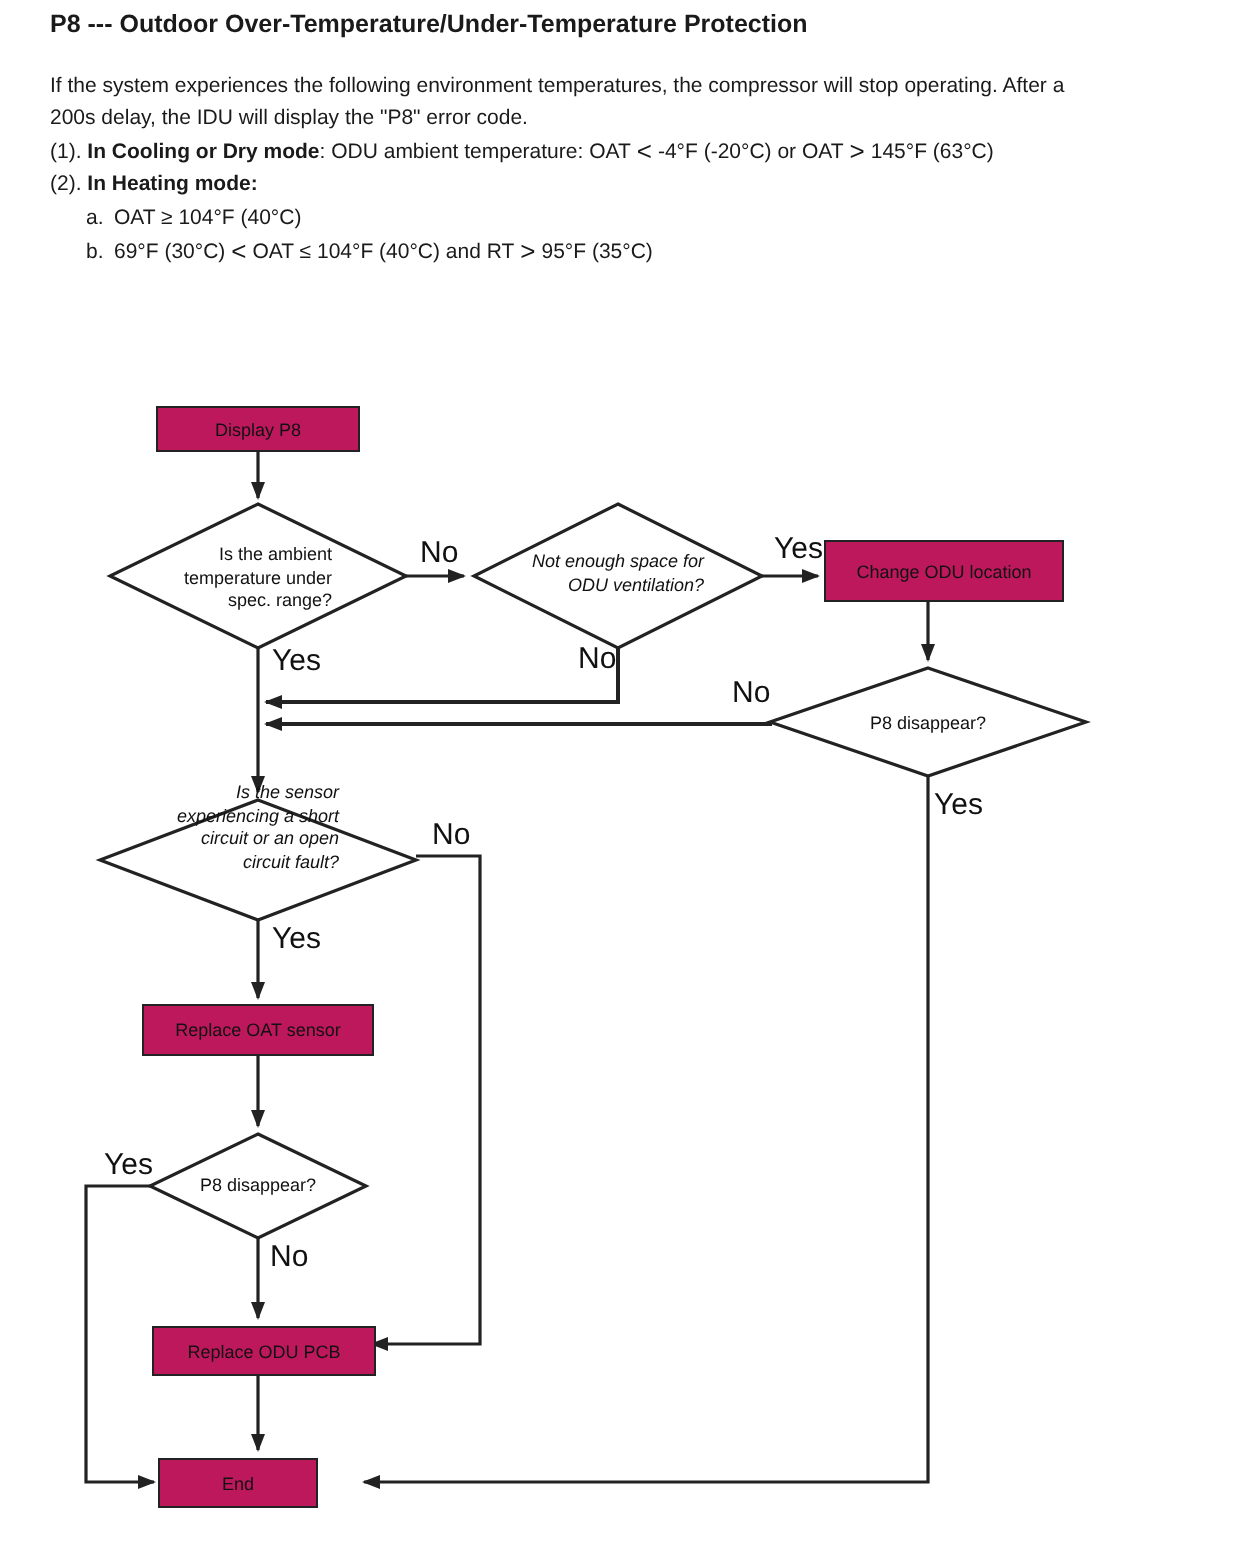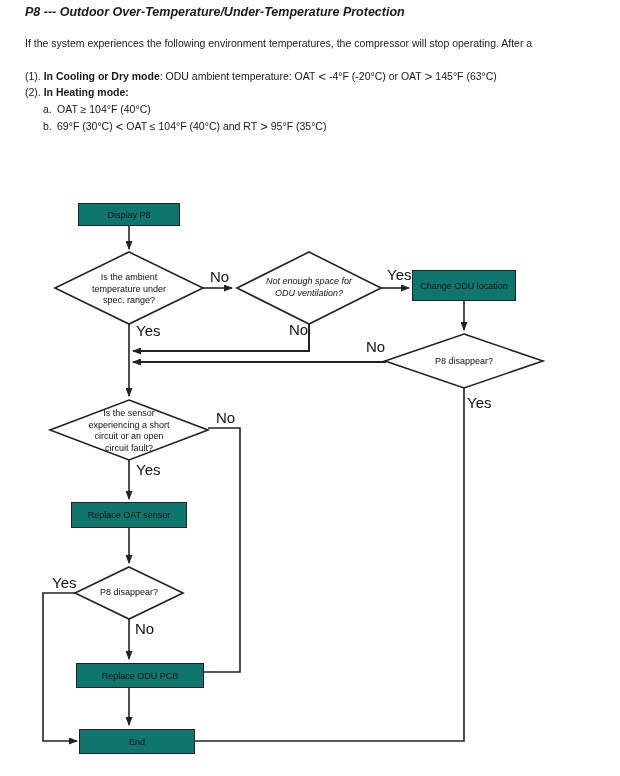--- a/index.html
+++ b/index.html
@@ -1,47 +1,47 @@
 <!DOCTYPE html>
 <html><head>
 <meta charset="utf-8">
 <style>
   * { margin:0; padding:0; box-sizing:border-box; }
   html,body { background:#ffffff; }
   body { font-family:"Liberation Sans", sans-serif; color:#1a1a1a; }
   .page { position:relative; width:620px; height:776px; background:#fff; overflow:hidden; }
 
   
-  .doc-title { position:absolute; left:25px; top:5px; font-size:12.5px; font-weight:bold; line-height:15px; white-space:nowrap;font-style:italic; }
+  .doc-title { position:absolute; left:25px; top:5px; font-size:12.5px; font-weight:bold; line-height:15px; white-space:nowrap; }
   .body-line { position:absolute; left:25px; font-size:10.5px; line-height:14px; white-space:nowrap; }
   .l1 { top:36px; } .l2 { top:52px; } .l3 { top:69px; } .l4 { top:85px; }
   .sub-line { position:absolute; left:43px; font-size:10.5px; line-height:14px; white-space:nowrap; }
   .sa { top:102px; } .sb { top:119px; }
   .sub-marker { display:inline-block; width:14px; }
   .b { font-weight:bold;margin-top:18px; }
   .ineq { font-size:13px; margin:0 3px; vertical-align:-1px; }
 
   
   svg.fc { position:absolute; left:0; top:0; z-index:1; }
-  .node-box { position:absolute; z-index:2; background:#0f766e; border:1.7px solid #222;
+  .node-box { position:absolute; z-index:2; background:#be185d; border:1.7px solid #222;
               display:flex; align-items:center; justify-content:center;
               font-size:9px; color:#111; text-align:center; line-height:10px; }
   #nb-display   { left:78px;  top:203px; width:102px; height:23px; }
-  #nb-changeodu { left:412px; top:270px; width:104px; height:31px; }
+  #nb-changeodu { left:412px; top:270px; width:120px; height:31px; }
   #nb-oat       { left:71px;  top:502px; width:116px; height:26px; }
-  #nb-pcb       { left:76px;  top:663px; width:128px; height:25px; }
-  #nb-end       { left:79px;  top:729px; width:116px; height:25px; }
+  #nb-pcb       { left:76px;  top:663px; width:112px; height:25px; }
+  #nb-end       { left:79px;  top:729px; width:80px; height:25px; }
 
   .diamond-label { position:absolute; z-index:2; transform:translate(-50%,-50%);
-                   font-size:9px; line-height:11.5px; color:#111; text-align:center;
+                   font-size:9px; line-height:11.5px; color:#111; text-align:right;
                    white-space:pre-line; }
   #dl-ambient     { left:129px; top:289px; }
   #dl-ventilation { left:309px; top:287px;font-style:italic; }
   #dl-p8right     { left:464px; top:362px; }
-  #dl-sensor      { left:129px; top:431px; }
+  #dl-sensor      { left:129px; top:414px;font-style:italic; }
   #dl-p8left      { left:129px; top:593px; }
 
   .edge-label { position:absolute; z-index:3; font-size:15px; line-height:11px; color:#111; }
   #el-ambient-no      { left:210px; top:271px; }
   #el-ambient-yes     { left:136px; top:325px; }
   #el-ventilation-yes { left:387px; top:269px; }
   #el-ventilation-no  { left:289px; top:324px; }
   #el-p8right-no      { left:366px; top:341px; }
   #el-p8right-yes     { left:467px; top:397px; }
   #el-sensor-no       { left:216px; top:412px; }
@@ -80,20 +80,21 @@
       <polygon points="129,252 203,288 129,324 55,288"></polygon>
       <polygon points="309,252 381,288 309,324 237,288"></polygon>
       <polygon points="464,334 543,361 464,388 385,361"></polygon>
       <polygon points="129,400 208,430 129,460 50,430"></polygon>
       <polygon points="129,567 183,593 129,619 75,593"></polygon>
     </g>
   </svg>
 
   <div class="doc-title">P8 --- Outdoor Over-Temperature/Under-Temperature Protection</div>
   <div class="body-line l1">If the system experiences the following environment temperatures, the compressor will stop operating. After a</div>
+  <div class="body-line l2">200s delay, the IDU will display the "P8" error code.</div>
 
   <div class="body-line l3"><span>(1). </span><span class="b">In Cooling or Dry mode</span><span>: ODU ambient temperature: OAT</span><span class="ineq">&lt;</span><span>-4°F (-20°C) or OAT</span><span class="ineq">&gt;</span><span>145°F (63°C)</span></div>
 
   <div class="body-line l4"><span>(2). </span><span class="b">In Heating mode</span><span class="b">:</span></div>
 
   <div class="sub-line sa"><span class="sub-marker">a.</span><span>OAT ≥ 104°F (40°C)</span></div>
 
   <div class="sub-line sb"><span class="sub-marker">b.</span><span>69°F (30°C)</span><span class="ineq">&lt;</span><span>OAT ≤ 104°F (40°C) and RT</span><span class="ineq">&gt;</span><span>95°F (35°C)</span></div>
 
   <div class="node-box" id="nb-display">Display P8</div>

